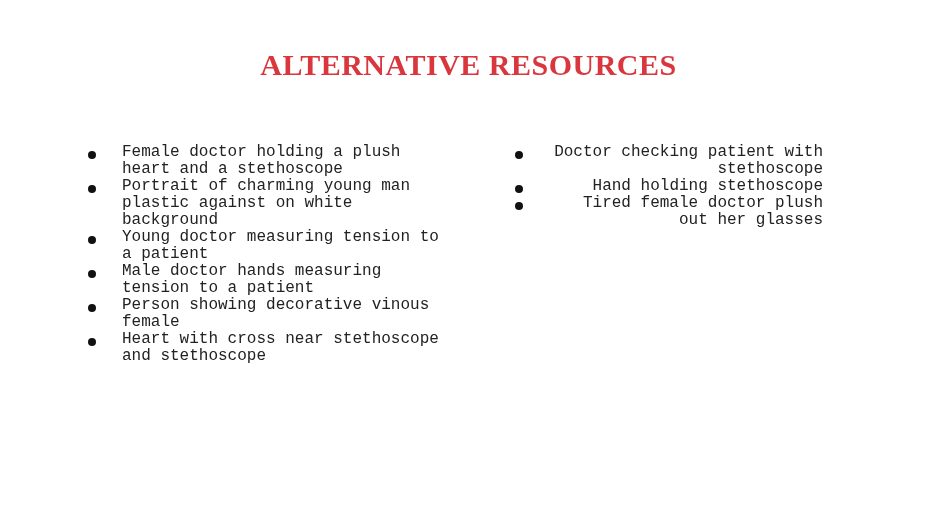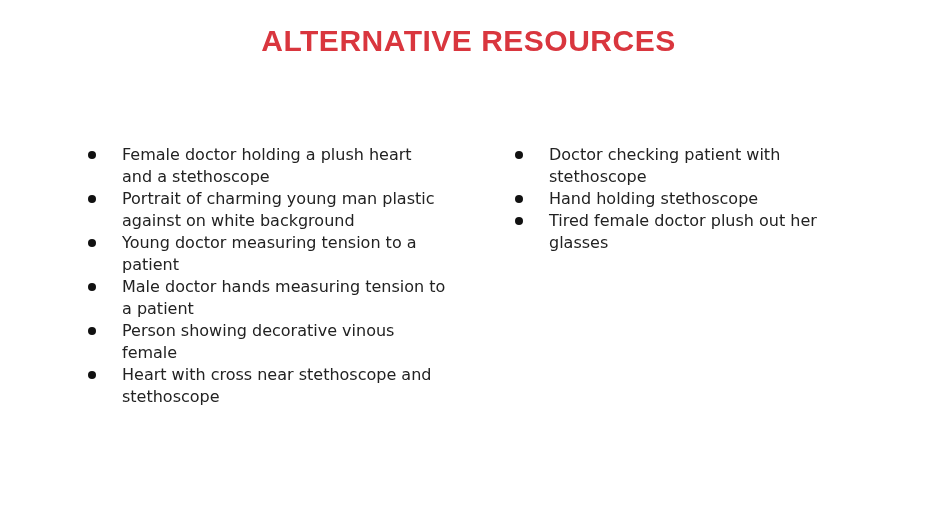--- a/index.html
+++ b/index.html
@@ -1,41 +1,42 @@
 <!DOCTYPE html>
 <html><head>
   <meta charset="utf-8">
   <style>
     html, body { margin: 0; padding: 0; background: #ffffff; }
     body {
       width: 937px; height: 527px; position: relative; overflow: hidden;
       font-family: "DejaVu Sans", sans-serif;
     }
     .title {
-      position: absolute; left: 0; top: 24px; width: 937px;
+      position: absolute; left: 0; top: 48px; width: 937px;
       text-align: center;
-      font-family: Liberation Sans, sans-serif;
+      font-family: Liberation Serif, serif;
       font-weight: bold;
       font-size: 30px;
       letter-spacing: 0.5px;
       color: #d9363e;
       margin: 0;
     }
     .col {
       position: absolute; top: 144px;
       list-style: none; margin: 0; padding: 0;
     }
     .col.left { left: 86px; width: 360px; }
-    .col.right { left: 513px; width: 310px; }
+    .col.right { left: 513px; width: 310px; text-align: right; }
     .col li {
       position: relative;
       padding-left: 36px;
       font-size: 16px;
-      line-height: 22px;
+      line-height: 17px;
       color: #222222;
+      font-family: Liberation Mono, monospace;
     }
     .col li .bullet {
       position: absolute; left: 2px; top: 7px;
       width: 8px; height: 8px; border-radius: 50%;
       background: #111111;
     }
   </style>
 </head>
 <body>
 

